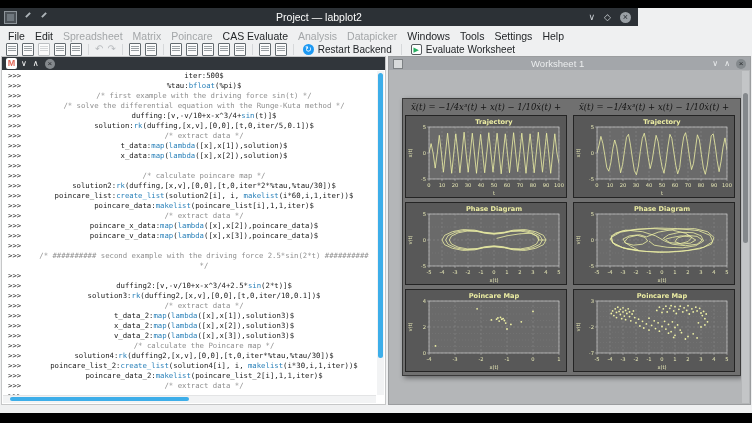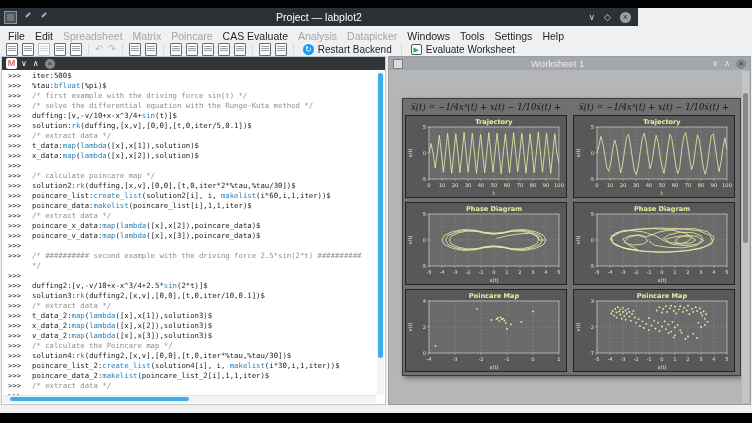--- a/index.html
+++ b/index.html
@@ -64,21 +64,21 @@
             font-size:8px;line-height:10px;text-align:center;}
   .maxima-ic{font-size:9px;font-weight:bold;color:#e06a5a;background:#fff;width:11px;height:11px;
              line-height:11px;text-align:center;border-radius:2px;}
   .ws-ic{width:10px;height:10px;background:#d8dadb;border:1px solid #7d8184;box-sizing:border-box;}
 
   
   .code-area{position:absolute;left:1px;right:9px;top:14px;bottom:9px;overflow:hidden;
              font-family:"DejaVu Sans Mono",monospace;font-size:7.3px;color:#1a1a1a;}
   .cl{display:flex;height:10px;line-height:10px;white-space:pre;}
   .pr{width:24px;flex:none;padding-left:5px;}
-  .cd{flex:1;min-width:0;overflow:hidden;}
+  .cd{flex:1;min-width:0;overflow:hidden;text-align:center;}
   .cd.cm{color:#8f8f8f;}
   .kw{color:#2980b9;}
   .cl.active .cd{outline:1px dotted #8a8a8a;outline-offset:-1px;margin-top:30px;}
   .caret{display:inline-block;width:1px;height:8px;background:#111;vertical-align:-1px;}
   .vscroll{position:absolute;right:1px;top:14px;bottom:9px;width:7px;background:#f2f3f4;}
   .vthumb{position:absolute;left:1px;right:1px;top:2px;height:88%;background:#3daee9;border-radius:3px;}
   .hscroll{position:absolute;left:1px;right:9px;bottom:1px;height:7px;background:#f2f3f4;
            border-top:1px solid #e3e4e5;}
   .hthumb{position:absolute;left:7px;top:1px;width:48%;height:4px;background:#3daee9;border-radius:2px;}
 

